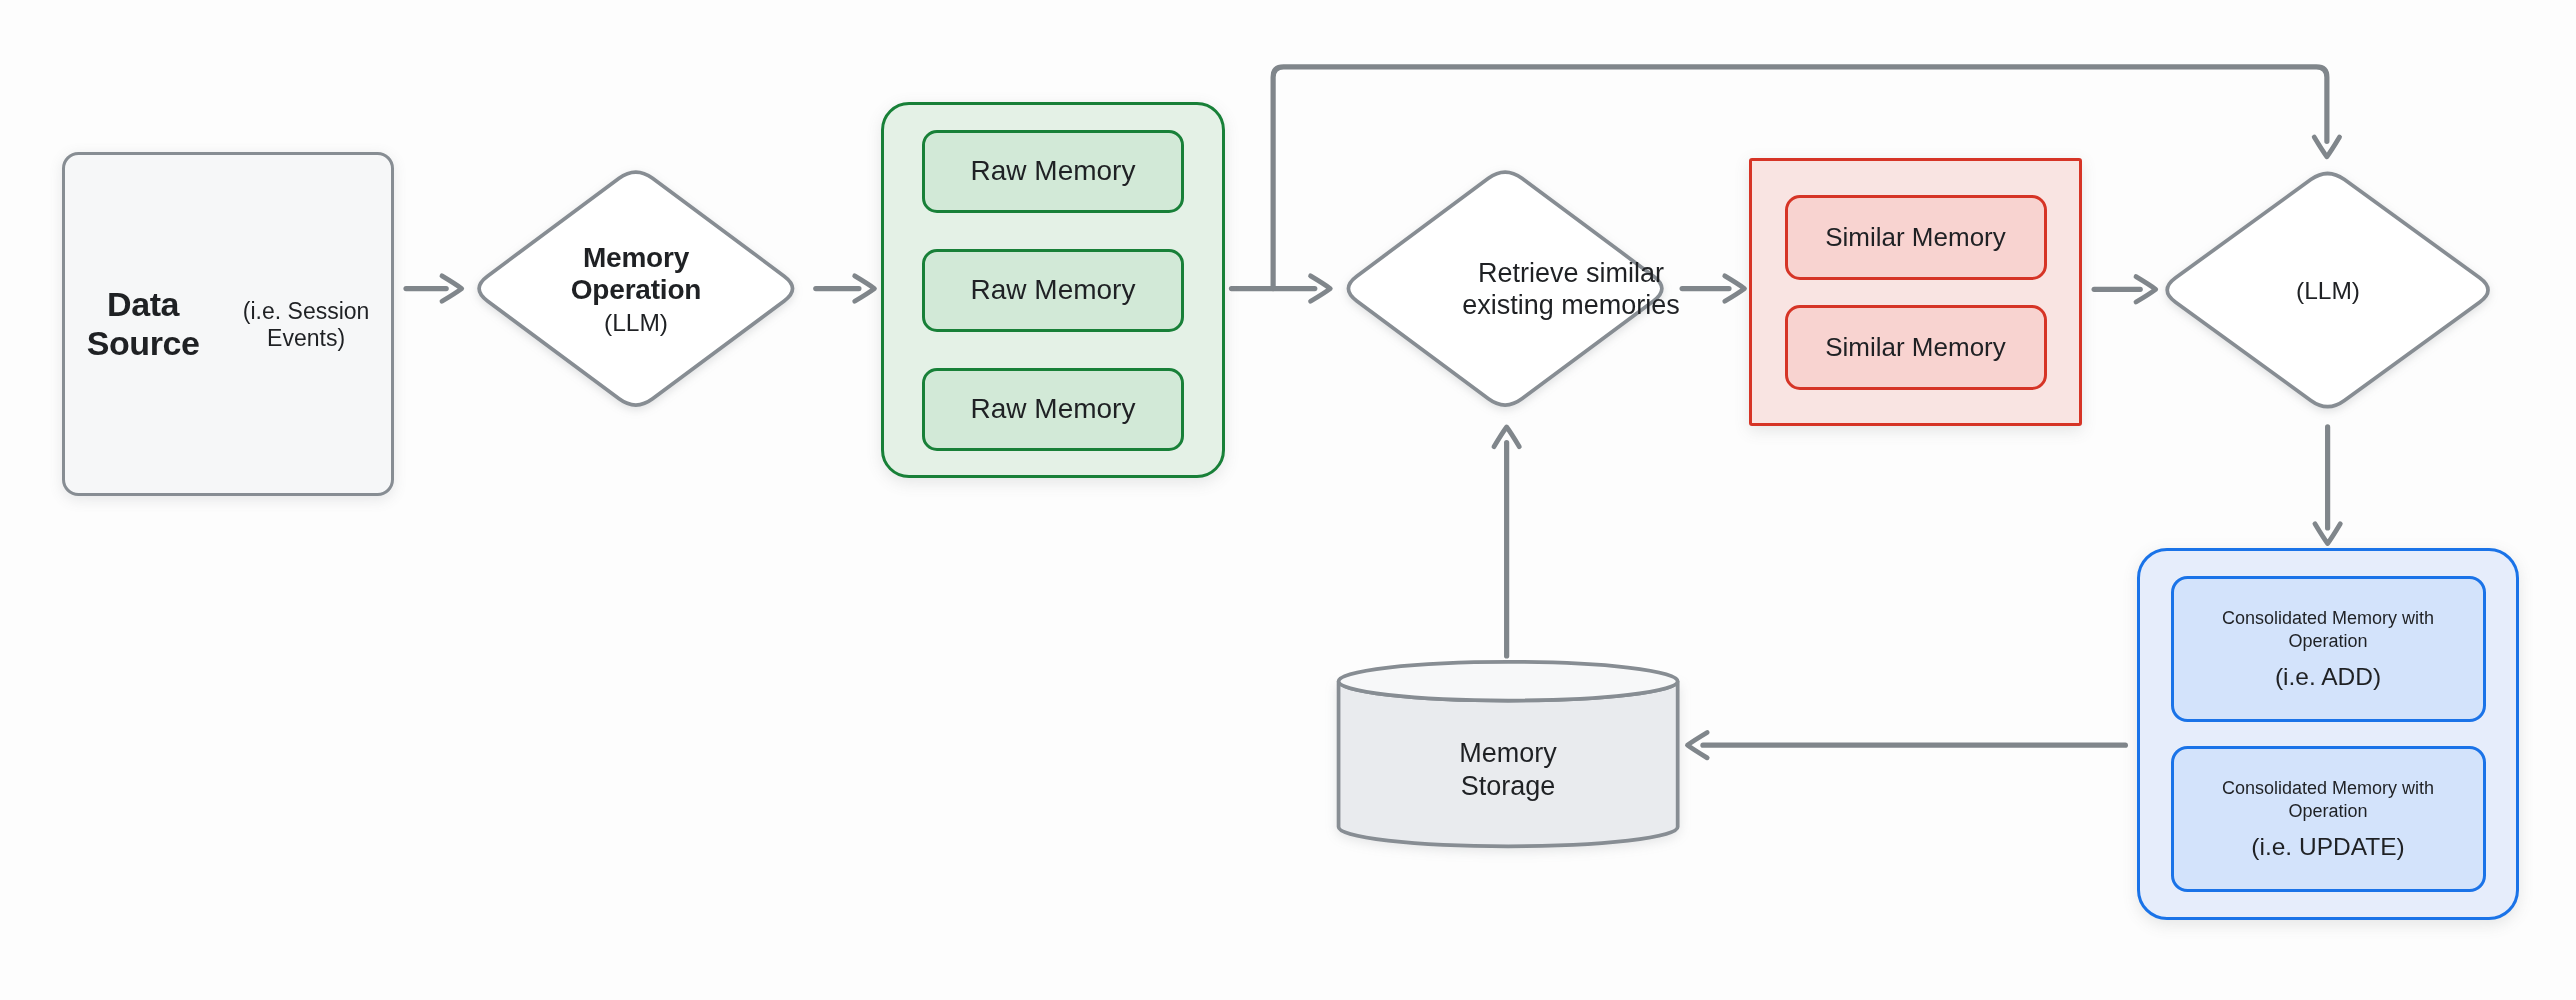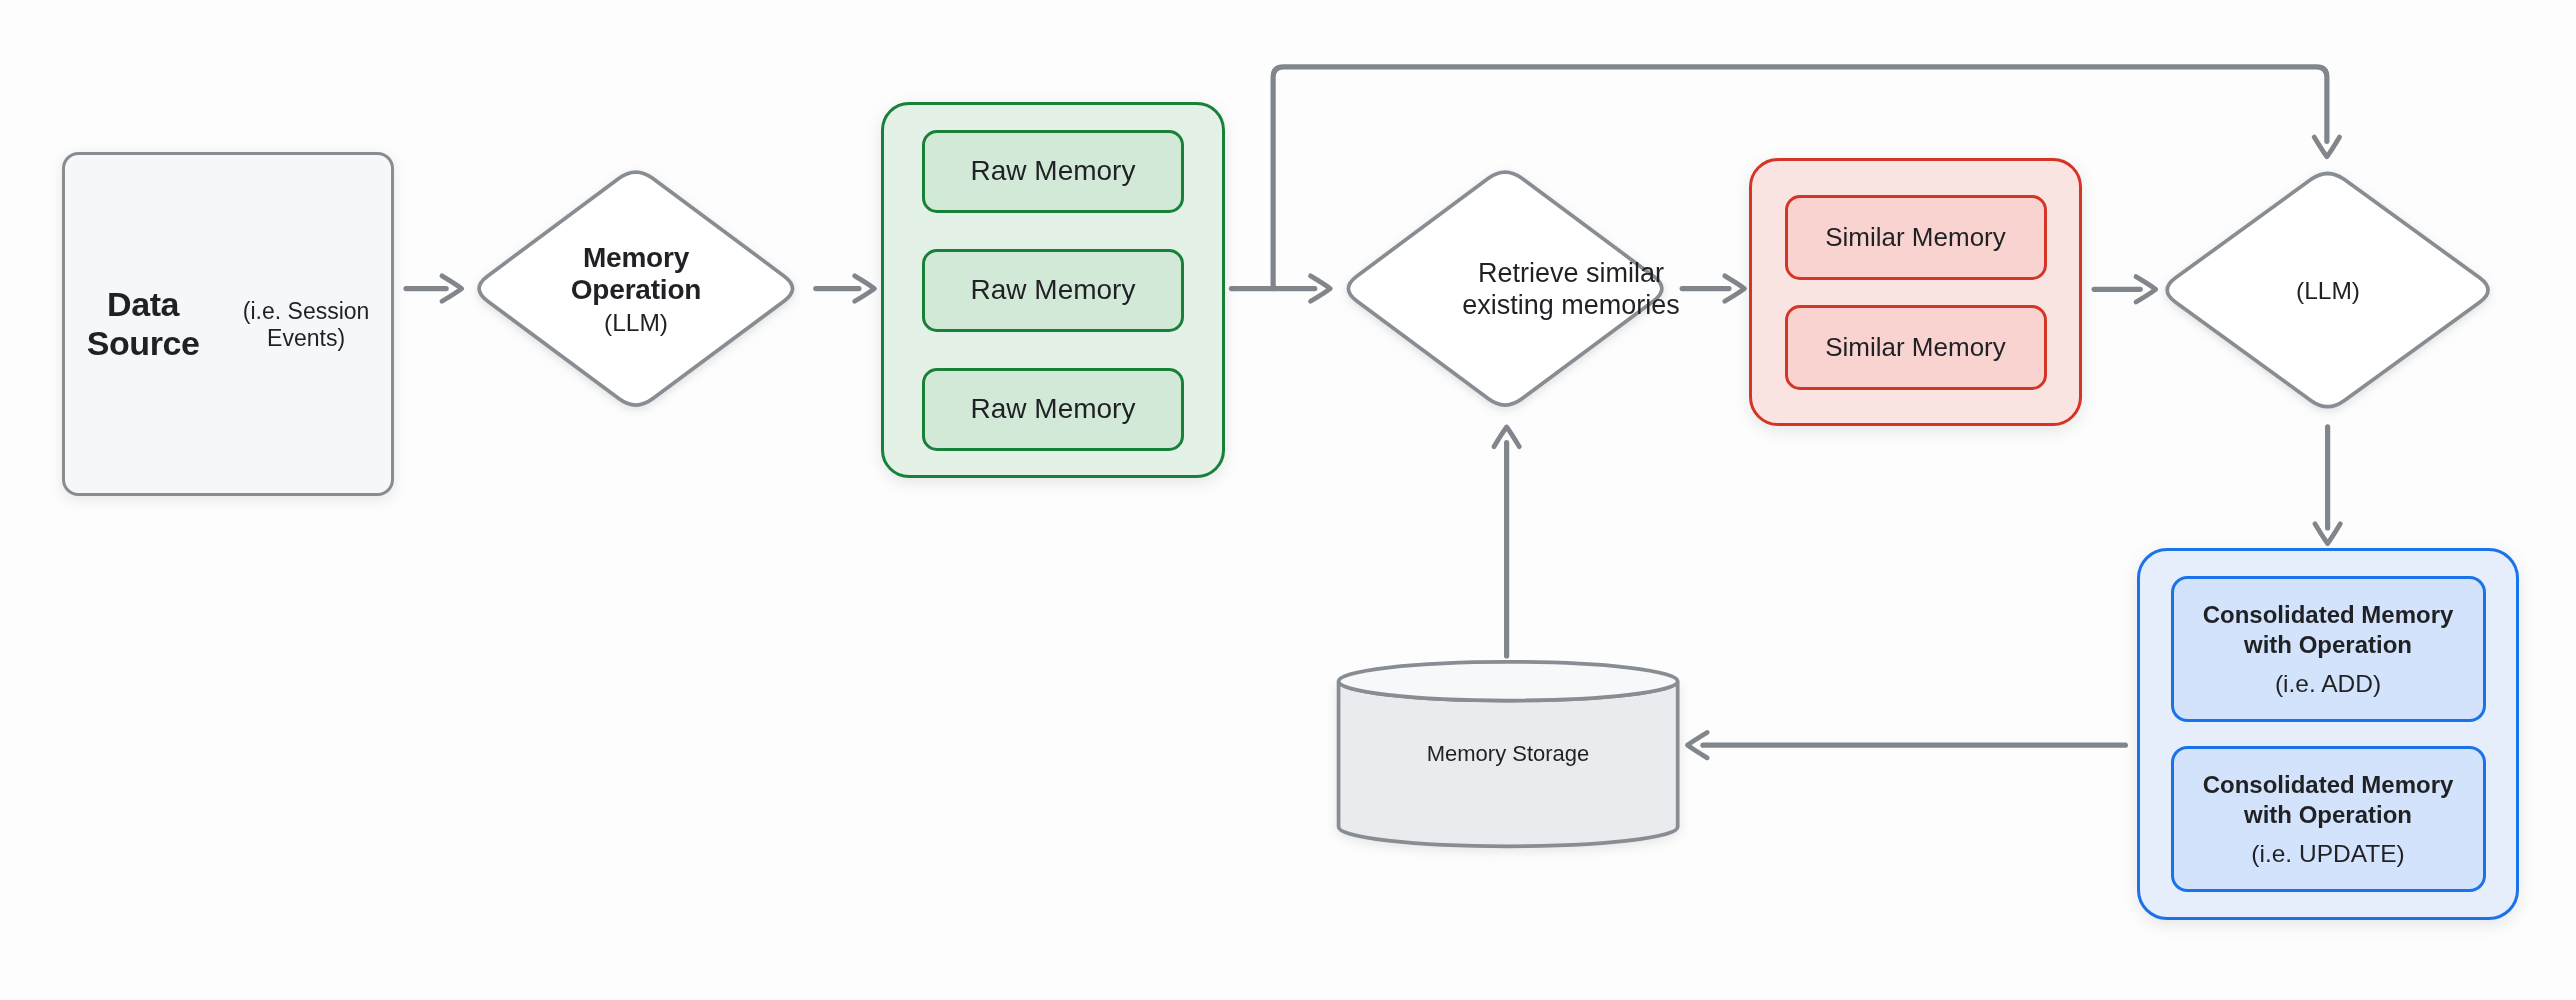--- a/index.html
+++ b/index.html
@@ -28,40 +28,40 @@
     align-items:center;justify-content:center;text-align:center}
   .ds-title{font-size:34px;font-weight:700;letter-spacing:-0.4px}
   .ds-sub{font-size:23px;font-weight:400;margin-top:2px}
   .container{position:absolute;display:flex;flex-direction:column;align-items:center;
     justify-content:center;box-shadow:0 4.5px 15px rgba(95,99,104,.15)}
   .green-container{left:881px;top:102px;width:344px;height:376px;border-radius:28px;
     border:3.7px solid var(--green_border);background:var(--green_container_fill);gap:36px}
   .green-item{width:262px;height:83px;border-radius:15px;border:3.7px solid var(--green_border);
     background:var(--green_item_fill);display:flex;align-items:center;justify-content:center;
     font-size:28px;font-weight:500}
-  .red-container{left:1749px;top:158px;width:333px;height:268px;border-radius:29px;
+  .red-container{left:1749px;top:158px;width:333px;height:268px;border-radius:3px;
     border:3.7px solid var(--red_border);background:var(--red_container_fill);gap:25px}
   .red-item{width:262px;height:85px;border-radius:15px;border:3.7px solid var(--red_border);
     background:var(--red_item_fill);display:flex;align-items:center;justify-content:center;
     font-size:26px;font-weight:500}
   .blue-container{left:2137px;top:548px;width:382px;height:372px;border-radius:30px;
     border:3.7px solid var(--blue_border);background:var(--blue_container_fill);gap:24px}
   .blue-item{width:315px;height:146px;border-radius:16.4px;border:3.7px solid var(--blue_border);
     background:var(--blue_item_fill);display:flex;flex-direction:column;align-items:center;
     justify-content:center;text-align:center}
-  .blue-item-title{font-size:24px;font-weight:700;line-height:1.24;width:283px}
+  .blue-item-title{font-size:18px;font-weight:400;line-height:1.24;width:283px}
   .blue-item-sub{font-size:24.5px;font-weight:400;margin-top:10.4px}
   .dlabel{position:absolute;transform:translate(-50%,-50%);text-align:center}
   .d-title{font-size:28px;font-weight:600;line-height:1.16;letter-spacing:-0.2px}
   .d-title-med{font-size:27px;font-weight:500;line-height:1.2}
   .d-sub{font-size:24.5px;font-weight:400;margin-top:2px}
   .lbl-extraction{left:636px;top:289px;width:208px}
   .lbl-retrieve{left:1571px;top:289px;width:223px}
   .lbl-consolidation{left:2328px;top:290px;width:231px}
-  .lbl-storage{left:1508px;top:754px;width:178px;font-size:22px;font-weight:500;line-height:1.22}
+  .lbl-storage{left:1508px;top:770px;width:178px;font-size:27px;font-weight:500;line-height:1.22}
 </style>
 </head>
 <body>
 
 <div class="stage">
 
   <svg class="layer" viewBox="0 0 3464 1346">
     <defs>
       <marker id="ah" viewBox="0 0 12 12" refX="4" refY="6" markerWidth="6.5" markerHeight="6.5" orient="auto" markerUnits="strokeWidth">
         <path class="arrowhead" d="M2.5 1.5 Q7.5 4.5 9.5 6 Q7.5 7.5 2.5 10.5"></path>

